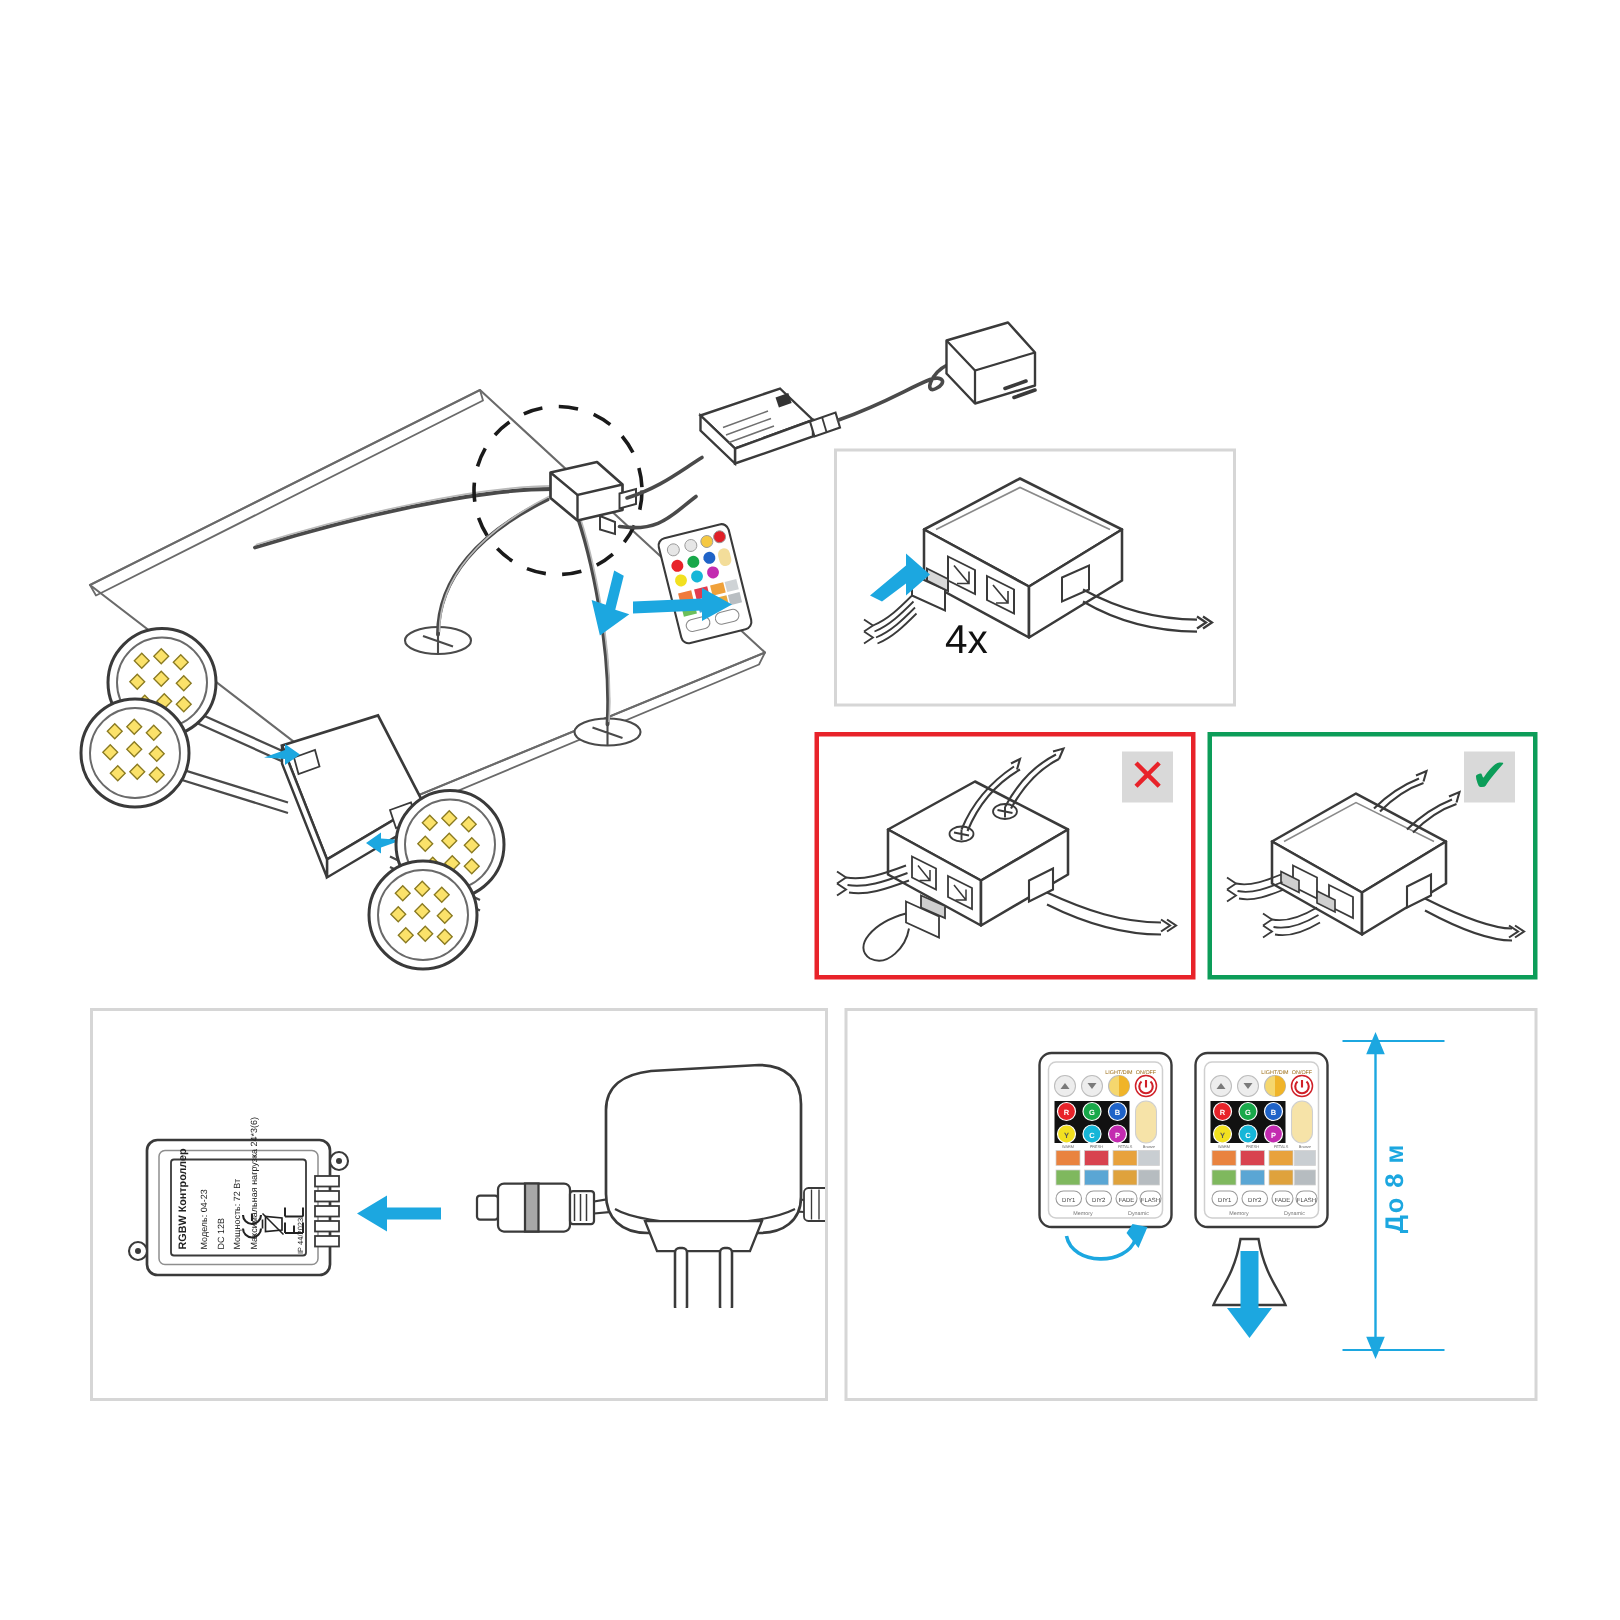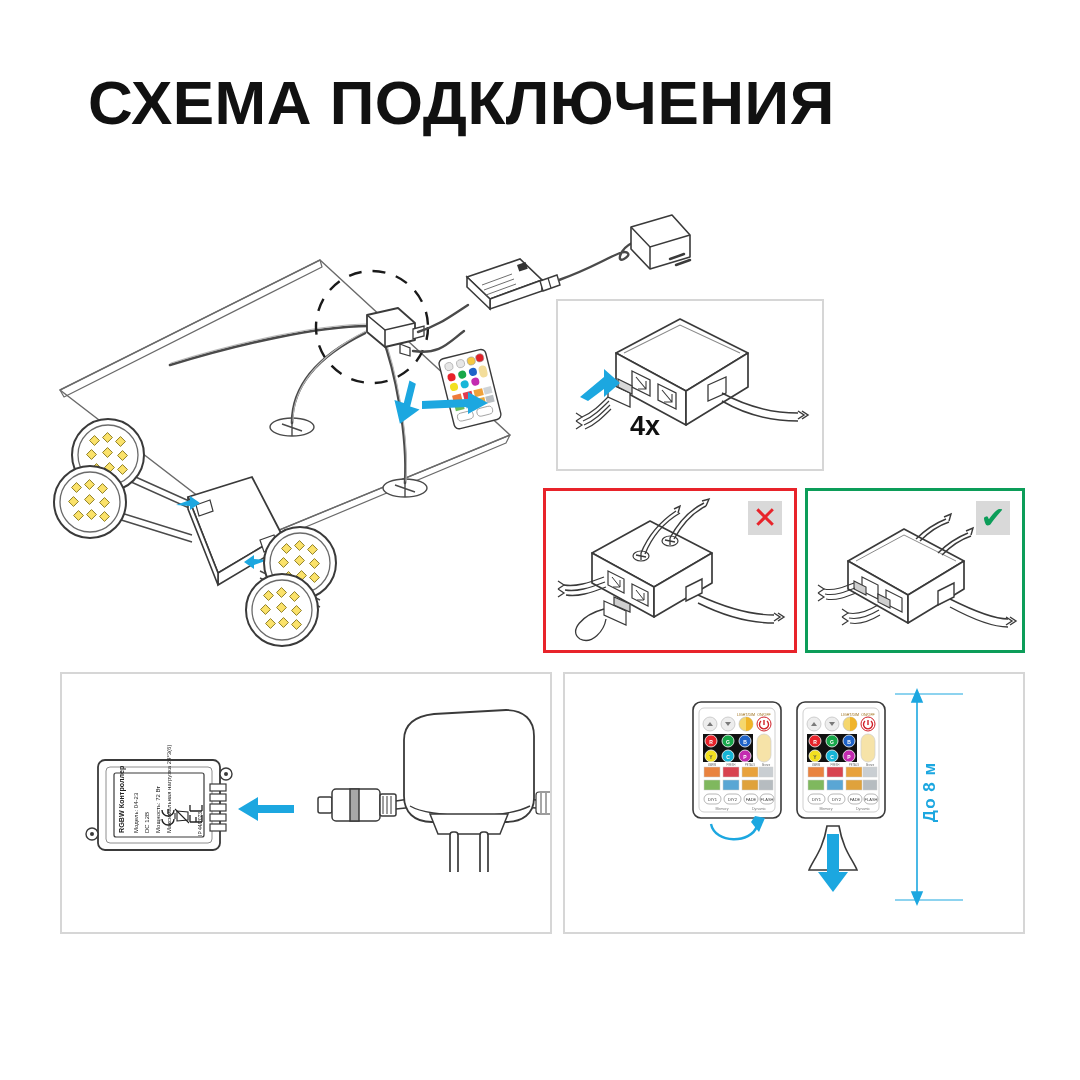--- a/index.html
+++ b/index.html
@@ -20,21 +20,20 @@
          justify-content:center;}
   .badge span{font-size:30px;font-weight:700;line-height:1;}
   .x-mark{color:#e8232a;}
   .v-mark{color:#0c9d59;}
 </style>
 </head>
 <body>
 
 <div class="page">
 
-  <div class="title">СХЕМА ПОДКЛЮЧЕНИЯ</div>
 
   <svg style="position:absolute;left:20px;top:205px;" width="720" height="460" viewBox="0 0 720 460">
     <g fill="none" stroke="#3a3a3a" stroke-width="1.6" stroke-linecap="round" stroke-linejoin="round">
 
       <path d="M 40 185 L 300 55 L 490 230 L 235 335 Z" stroke="#6a6a6a" stroke-width="1.4"></path>
       <path d="M 40 185 L 44 192 L 302 62 L 300 55 Z" stroke="#6a6a6a" stroke-width="1.2"></path>
       <path d="M 490 230 L 486 238 L 238 342 L 235 335 Z" stroke="#6a6a6a" stroke-width="1.2"></path>
     </g>
 
     <g fill="#fff" stroke="#4a4a4a" stroke-width="1.4">
@@ -255,21 +254,21 @@
         <path d="M 25 120 C 35 116 43 108 51 100"></path>
         <path d="M 26 124 C 36 120 44 112 52 104"></path>
         <path d="M 27 128 C 37 124 45 116 53 108"></path>
         <path d="M 18 112 l 6 4 l -6 4 M 18 120 l 6 4 l -6 4"></path>
       </g>
 
       <g fill="#1ca7e0">
         <path d="M 22 96 L 46 76 L 46 68 L 62 82 L 46 96 L 46 88 L 30 100 Z"></path>
       </g>
     </svg>
-    <div class="lbl4x" style="left:72px;top:110px;font-weight:bold;">4x</div>
+    <div class="lbl4x" style="left:72px;top:110px;">4x</div>
   </div>
 
   <div class="panel p-red" style="left:543px;top:488px;width:254px;height:165px;">
     <svg width="248" height="159" viewBox="0 0 248 159">
       <g fill="#fff" stroke="#3a3a3a" stroke-width="1.7" stroke-linejoin="round">
         <path d="M 46 62 L 104 30 L 166 62 L 108 96 Z"></path>
         <path d="M 46 62 L 46 92 L 108 126 L 108 96 Z"></path>
         <path d="M 108 96 L 108 126 L 166 92 L 166 62 Z"></path>
       </g>
 

